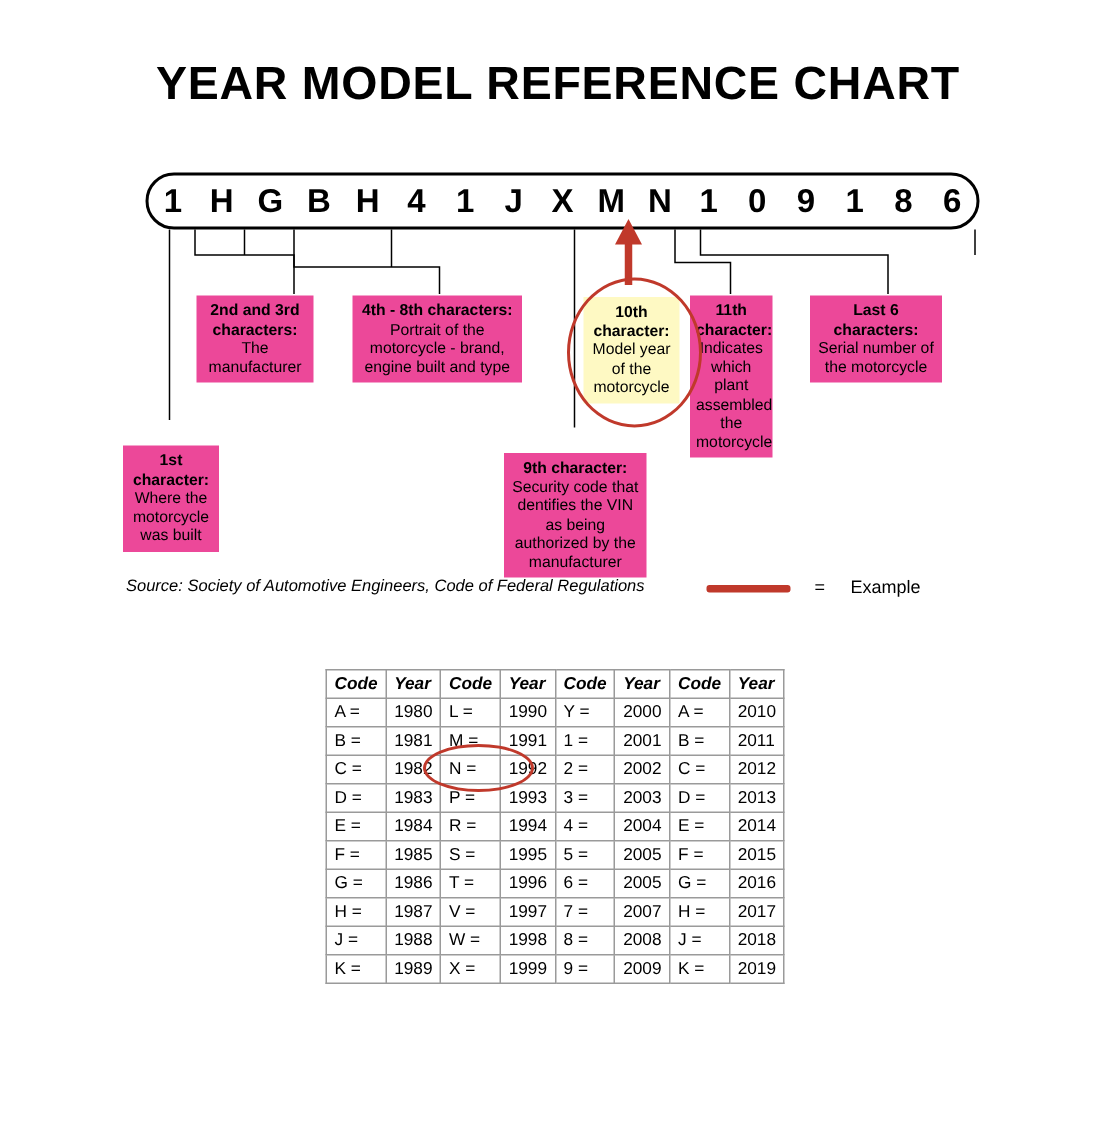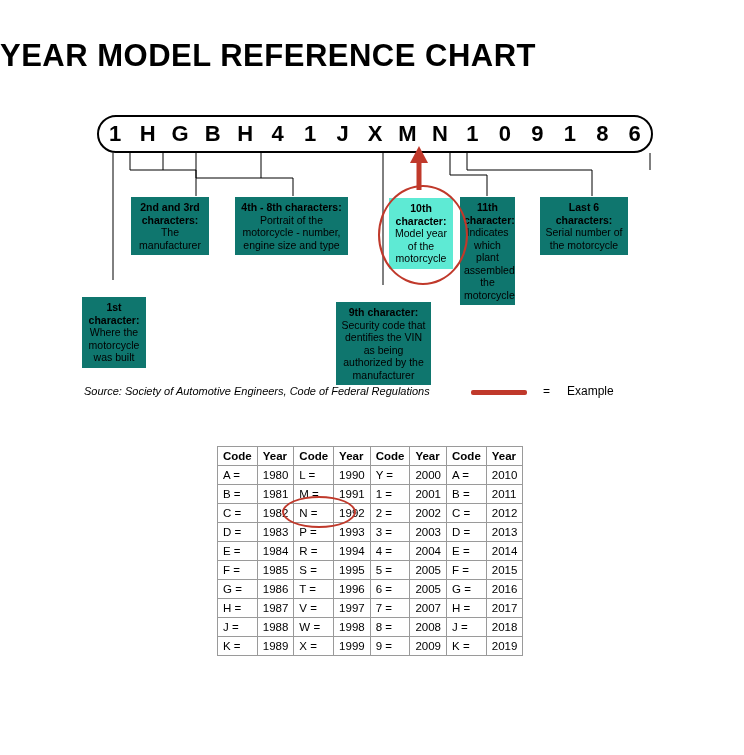--- a/index.html
+++ b/index.html
@@ -13,21 +13,21 @@
     position: relative;
     font-family: "Liberation Sans", sans-serif;
     color: #000;
     overflow: hidden;
   }
   #title {
     position: absolute;
     top: 38px;
     left: 0;
     width: 744px;
-    text-align: left;
+    text-align: center;
     font-size: 31px;
     font-weight: bold;
     letter-spacing: 0.5px;
   }
 
   
   #vin-box {
     position: absolute;
     top: 115px;
     left: 97px;
@@ -52,21 +52,21 @@
   #leaders {
     position: absolute;
     top: 0; left: 0;
     width: 744px; height: 755px;
     pointer-events: none;
   }
 
   
   .callout {
     position: absolute;
-    background: #0f766e;
+    background: #ec4899;
     color: #000;
     font-size: 10.5px;
     line-height: 12.5px;
     text-align: center;
     padding: 4px 4px;
     box-sizing: border-box;
   }
   .callout b { font-weight: bold; }
 
   
@@ -113,20 +113,21 @@
     height: 19px;
     box-sizing: border-box;
     background: #fff;
     font-weight: normal;
     text-align: left;
     white-space: nowrap;
   }
   #code-table th {
     font-weight: bold;
     background: #fff;
+    font-style: italic;
   }
   .col-code { width: 38px; }
   .col-year { width: 36px; }
 
   
   #table-circle {
     position: absolute;
     top: 496px;
     left: 282px;
     width: 70px;
@@ -203,29 +204,29 @@
   <span>Where the motorcycle was built</span>
 </div>
 
 <div class="callout" style="top:197px; left:131px; width:78px;">
   <b>2nd and 3rd characters:</b><br>
   <span>The manufacturer</span>
 </div>
 
 <div class="callout" style="top:197px; left:235px; width:113px;">
   <b>4th - 8th characters:</b><br>
-  <span>Portrait of the motorcycle - number, engine size and type</span>
+  <span>Portrait of the motorcycle - brand, engine built and type</span>
 </div>
 
 <div class="callout" style="top:302px; left:336px; width:95px;">
   <b>9th character:</b><br>
   <span>Security code that dentifies the VIN as being authorized by the manufacturer</span>
 </div>
 
-<div class="callout" style="top:198px; left:389px; width:64px; background:#5eead4;">
+<div class="callout" style="top:198px; left:389px; width:64px; background:#fef9c3;">
   <b>10th character:</b><br>
   <span>Model year of the motorcycle</span>
 </div>
 
 <div class="callout" style="top:197px; left:460px; width:55px;text-align:center;">
   <b>11th character:</b><br>
   <span>Indicates which plant assembled the motorcycle</span>
 </div>
 
 <div class="callout" style="top:197px; left:540px; width:88px;">

